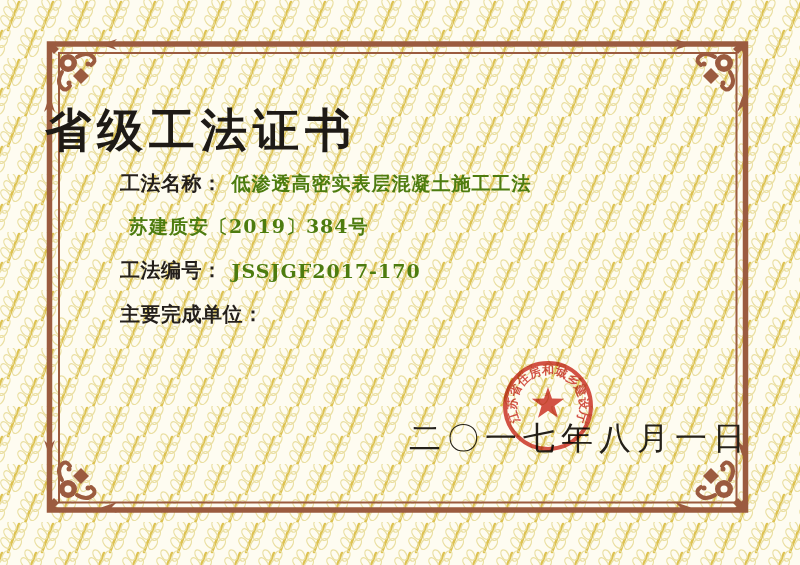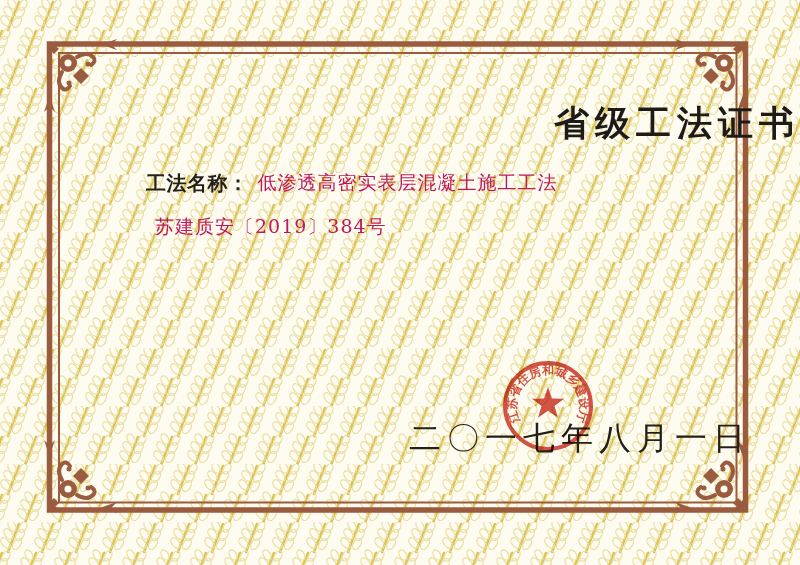--- a/index.html
+++ b/index.html
@@ -14,36 +14,37 @@
   .layer{position:absolute;inset:0;}
   svg.bg{display:block;}
   .leaf{fill:none;stroke:#eadfa2;stroke-width:1.3;}
   .stem{fill:none;stroke:#ddc252;stroke-width:2.6;stroke-linecap:round;}
   .frame-line{fill:none;stroke:#9b5b3f;}
   .orn{fill:#9b5b3f;}
   .orn-curl{fill:none;stroke:#9b5b3f;stroke-width:4;stroke-linecap:round;}
 
   .title{
     position:absolute;left:0;right:0;top:100px;
-    text-align:right;
-    font-size:35px;font-weight:bold;
+    text-align:left;
+    font-size:46px;font-weight:bold;
     letter-spacing:6px;
     color:#1e1a16;
+    padding-left:45px;
   }
   .fields{
     position:absolute;left:120px;top:170px;width:560px;
     display:flex;flex-direction:column;gap:17px;
   }
-  .row{display:flex;align-items:flex-start;white-space:nowrap;margin-left:26px;}
+  .row{display:flex;align-items:center;white-space:nowrap;}
   .flabel{
     font-size:20px;font-weight:bold;color:#241f1b;
     letter-spacing:0.5px;flex:0 0 auto;
   }
   .fvalue{
-    font-size:19px;font-weight:normal;color:#be185d;
+    font-size:19px;font-weight:bold;color:#4d7c0f;
     margin-left:9px;letter-spacing:1px;
   }
   .date{
     position:absolute;top:417px;right:49px;
     font-size:32px;letter-spacing:6px;
     color:#242019;
   }
   .seal{
     position:absolute;left:500px;top:358px;width:96px;height:96px;
     mix-blend-mode:multiply;opacity:0.9;
@@ -119,20 +120,25 @@
 
   <div class="fields">
     <div class="row">
       <span class="flabel">工法名称：</span>
       <span class="fvalue">低渗透高密实表层混凝土施工工法</span>
     </div>
     <div class="row">
       <span class="fvalue">苏建质安〔2019〕384号</span>
     </div>
     <div class="row">
+      <span class="flabel">工法编号：</span>
+      <span class="fvalue">JSSJGF2017-170</span>
+    </div>
+    <div class="row">
+      <span class="flabel">主要完成单位：</span>
     </div>
   </div>
 
   <div class="date">二〇一七年八月一日</div>
 
   <svg class="seal" viewBox="0 0 96 96" aria-hidden="true">
     <defs>
       <path id="sealArc" d="M21.8,66.35 A32,32 0 1 1 74.2,66.35" fill="none"></path>
     </defs>
     <circle cx="48" cy="48" r="43" fill="none" stroke="#cf4034" stroke-width="4"></circle>

